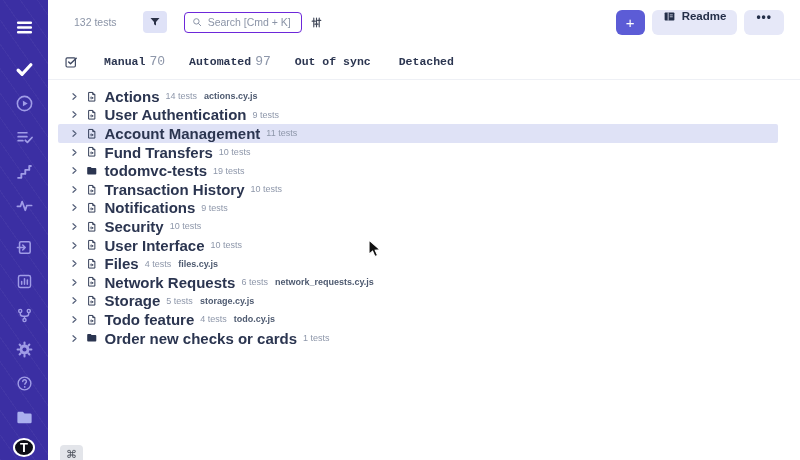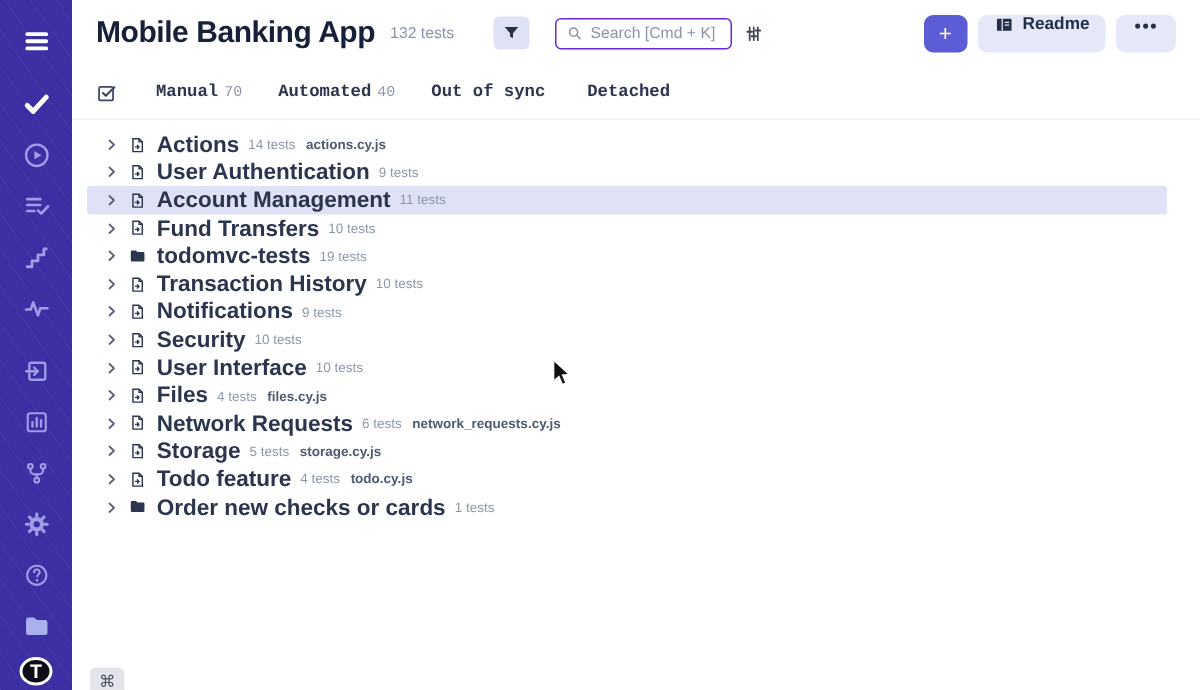--- a/index.html
+++ b/index.html
@@ -82,21 +82,21 @@
 
   
   .tabs {
     display: flex; align-items: center; gap: 24px;
     height: 36px; padding: 0 16px; border-bottom: 1px solid #eef0f5; font-family: Liberation Mono, monospace;
   }
   .tab-check-icon { color: #3d4760; display: flex; margin-right: 2px; }
   .tab-check-icon svg { width: 14px; height: 14px; }
   .tab { display: flex; align-items: baseline; gap: 4px; cursor: pointer; }
   .tab-label { font-size: 11.5px; font-weight: 700; color: #2b3550; white-space: nowrap; }
-  .tab-count { font-size: 10px; color: #8e97aa; }
+  .tab-count { font-size: 13px; color: #8e97aa; }
 
   
   .suite-list { padding-top: 7px; }
   .row {
     height: 18.6px; display: flex; align-items: center;
     margin: 0 22px 0 10px; padding-left: 12px; border-radius: 2px; cursor: pointer;
   }
   .row.selected { background: #dfe2f6; }
   .chev { display: flex; color: #55607a; flex: none; }
   .chev svg { width: 9px; height: 9px; }
@@ -203,21 +203,20 @@
     <svg viewBox="0 0 24 24" fill="currentColor">
         <path d="M3 6.5A1.8 1.8 0 014.8 4.7h5.1l2.1 2.1h7.2A1.8 1.8 0 0121 8.6v9A1.8 1.8 0 0119.2 19.4H4.8A1.8 1.8 0 013 17.6z"></path>
       </svg>
   </div>
   <div class="logo-circle">T</div>
 </nav>
 
 <main class="main">
 
   <header class="header">
-    <h1 class="page-title">Mobile Banking App</h1>
     <span class="title-count">132 tests</span>
     <button class="filter-btn">
       <span style="display:flex;">
         <svg viewBox="0 0 24 24" fill="currentColor">
             <path d="M3 4h18l-7 8.2V19l-4-2.4v-4.4z"></path>
           </svg>
       </span>
     </button>
     <div class="search-box">
       <span style="display:flex;">
@@ -260,21 +259,21 @@
           <rect x="3.5" y="5" width="16" height="15.5" rx="2"></rect>
           <path d="M8 12l3.2 3.2L21 5.5" stroke-width="2.4" stroke-linecap="round" stroke-linejoin="round"></path>
         </svg>
     </span>
     <div class="tab">
       <span class="tab-label">Manual</span>
       <span class="tab-count">70</span>
     </div>
     <div class="tab">
       <span class="tab-label">Automated</span>
-      <span class="tab-count">40</span>
+      <span class="tab-count">97</span>
     </div>
     <div class="tab">
       <span class="tab-label">Out of sync</span>
       <span class="tab-count"></span>
     </div>
     <div class="tab">
       <span class="tab-label">Detached</span>
       <span class="tab-count"></span>
     </div>
   </div>

